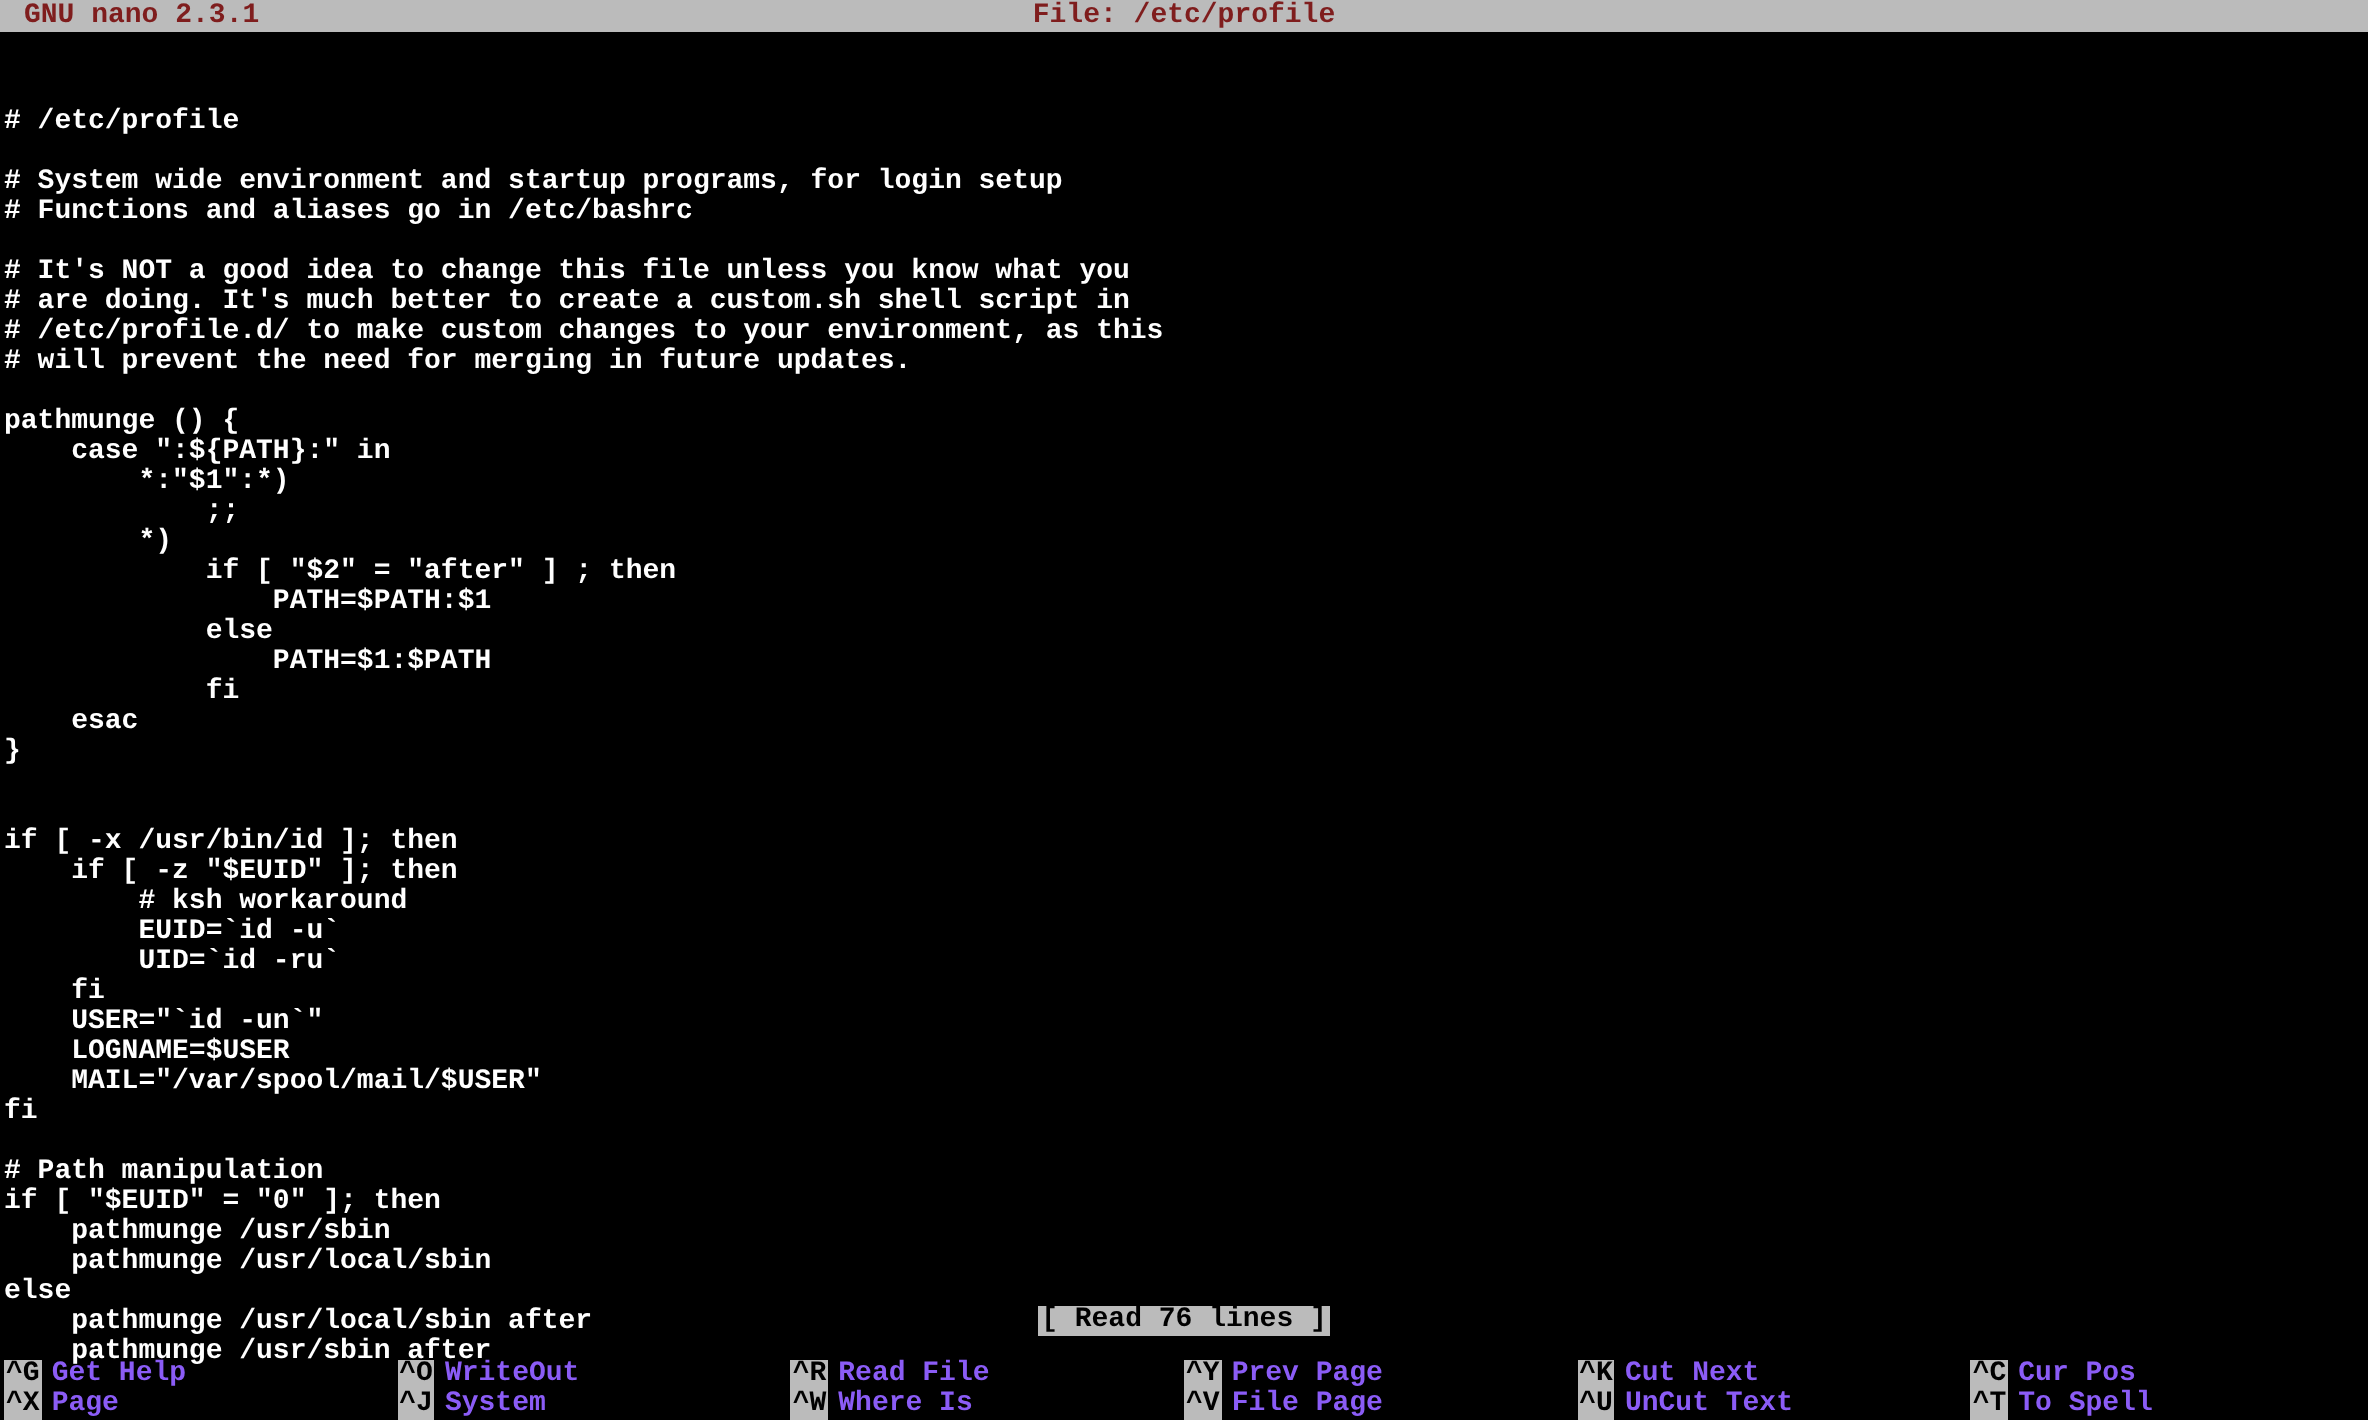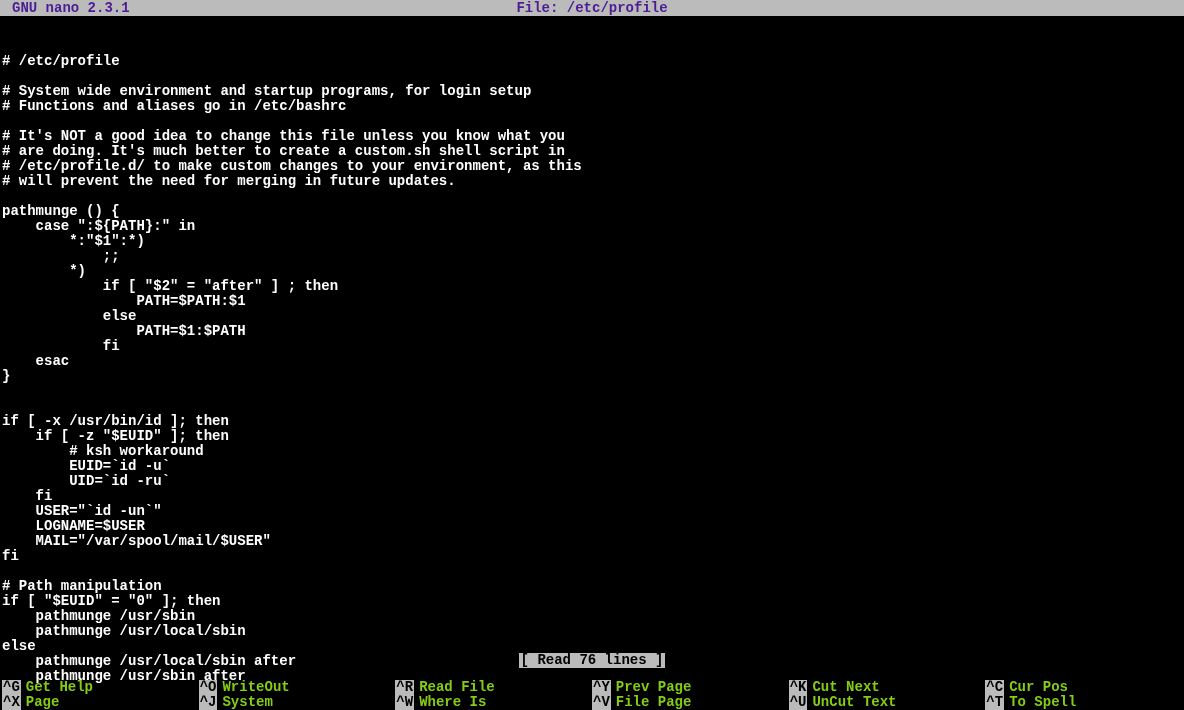--- a/index.html
+++ b/index.html
@@ -13,21 +13,21 @@
       height: 710px;
       font-family: 'Courier New', monospace;
       font-size: 14px;
       font-weight: bold;
       color: #fff;
       overflow: hidden;
       position: relative;
     }
     .title-bar {
       background: #bbb;
-      color: #4c1d95;
+      color: #7f1d1d;
       height: 16px;
       line-height: 16px;
       display: flex;
       padding: 0 2px;
     }
     .title-left {
       padding-left: 10px;
     }
     .title-center {
       position: absolute;
@@ -74,21 +74,21 @@
     }
     .key {
       background: #bbb;
       color: #000;
       padding: 0 1px;
       margin-right: 5px;
       min-width: 16px;
       text-align: left;
     }
     .label {
-      color: #84cc16;
+      color: #8b5cf6;
     }
   </style>
 </head>
 <body>
 
 <div class="title-bar">
   <span class="title-left">GNU nano 2.3.1</span>
   <span class="title-center">File: /etc/profile</span>
 </div>
 

